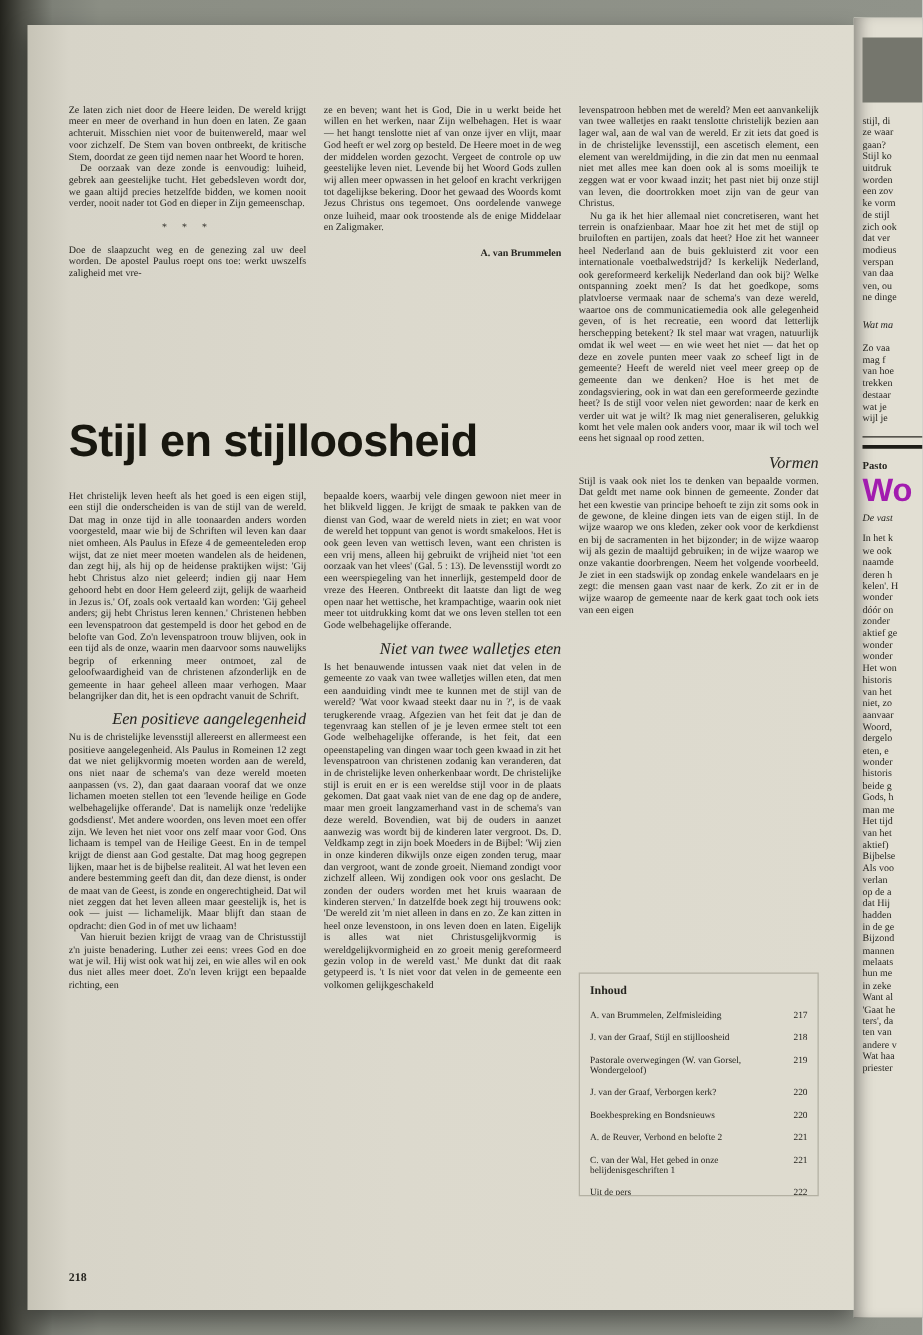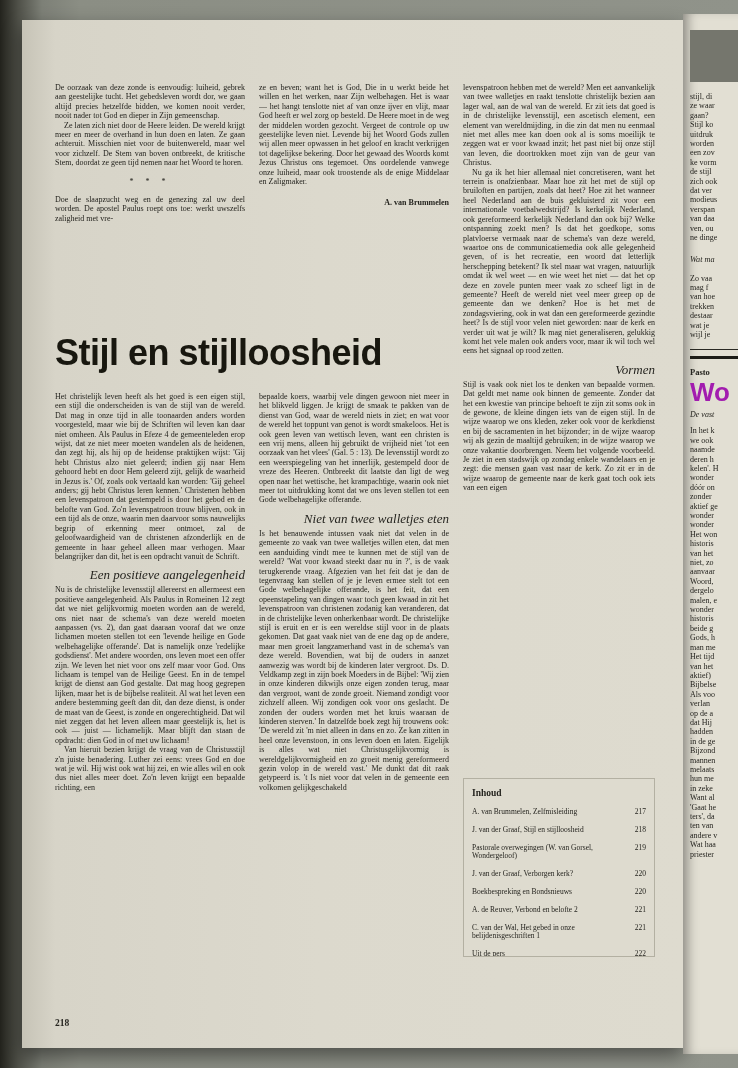--- a/index.html
+++ b/index.html
@@ -104,22 +104,22 @@
   }
 </style>
 </head>
 <body>
 
 <div>
 
   <div class="page page-left">
 
     <div class="col col-top1">
+        <p class="para">Ze laten zich niet door de Heere leiden. De wereld krijgt meer en meer de overhand in hun doen en laten. Ze gaan achteruit. Misschien niet voor de buitenwereld, maar wel voor zichzelf. De Stem van boven ontbreekt, de kritische Stem, doordat ze geen tijd nemen naar het Woord te horen.</p>
         <p class="para">De oorzaak van deze zonde is eenvoudig: luiheid, gebrek aan geestelijke tucht. Het gebedsleven wordt dor, we gaan altijd precies hetzelfde bidden, we komen nooit verder, nooit nader tot God en dieper in Zijn gemeenschap.</p>
-        <p class="para">Ze laten zich niet door de Heere leiden. De wereld krijgt meer en meer de overhand in hun doen en laten. Ze gaan achteruit. Misschien niet voor de buitenwereld, maar wel voor zichzelf. De Stem van boven ontbreekt, de kritische Stem, doordat ze geen tijd nemen naar het Woord te horen.</p>
         <div class="star-sep">* * *</div>
         <p class="para">Doe de slaapzucht weg en de genezing zal uw deel worden. De apostel Paulus roept ons toe: werkt uwszelfs zaligheid met vre-</p>
       </div>
 
     <div class="col col-top2">
         <p class="para">ze en beven; want het is God, Die in u werkt beide het willen en het werken, naar Zijn welbehagen. Het is waar — het hangt tenslotte niet af van onze ijver en vlijt, maar God heeft er wel zorg op besteld. De Heere moet in de weg der middelen worden gezocht. Vergeet de controle op uw geestelijke leven niet. Levende bij het Woord Gods zullen wij allen meer opwassen in het geloof en kracht verkrijgen tot dagelijkse bekering. Door het gewaad des Woords komt Jezus Christus ons tegemoet. Ons oordelende vanwege onze luiheid, maar ook troostende als de enige Middelaar en Zaligmaker.</p>
         <div class="signature">A. van Brummelen</div>
       </div>
 
     <div class="col col3">
@@ -244,21 +244,21 @@
         <div class="frag-line">aktief ge</div>
         <div class="frag-line">wonder</div>
         <div class="frag-line">wonder</div>
         <div class="frag-line">Het won</div>
         <div class="frag-line">historis</div>
         <div class="frag-line">van het</div>
         <div class="frag-line">niet, zo</div>
         <div class="frag-line">aanvaar</div>
         <div class="frag-line">Woord,</div>
         <div class="frag-line">dergelo</div>
-        <div class="frag-line">malen, e</div>
+        <div class="frag-line">eten, e</div>
         <div class="frag-line">wonder</div>
         <div class="frag-line">historis</div>
         <div class="frag-line">beide g</div>
         <div class="frag-line">Gods, h</div>
         <div class="frag-line">man me</div>
         <div class="frag-line">Het tijd</div>
         <div class="frag-line">van het</div>
         <div class="frag-line">aktief)</div>
         <div class="frag-line">Bijbelse</div>
         <div class="frag-line">Als voo</div>

